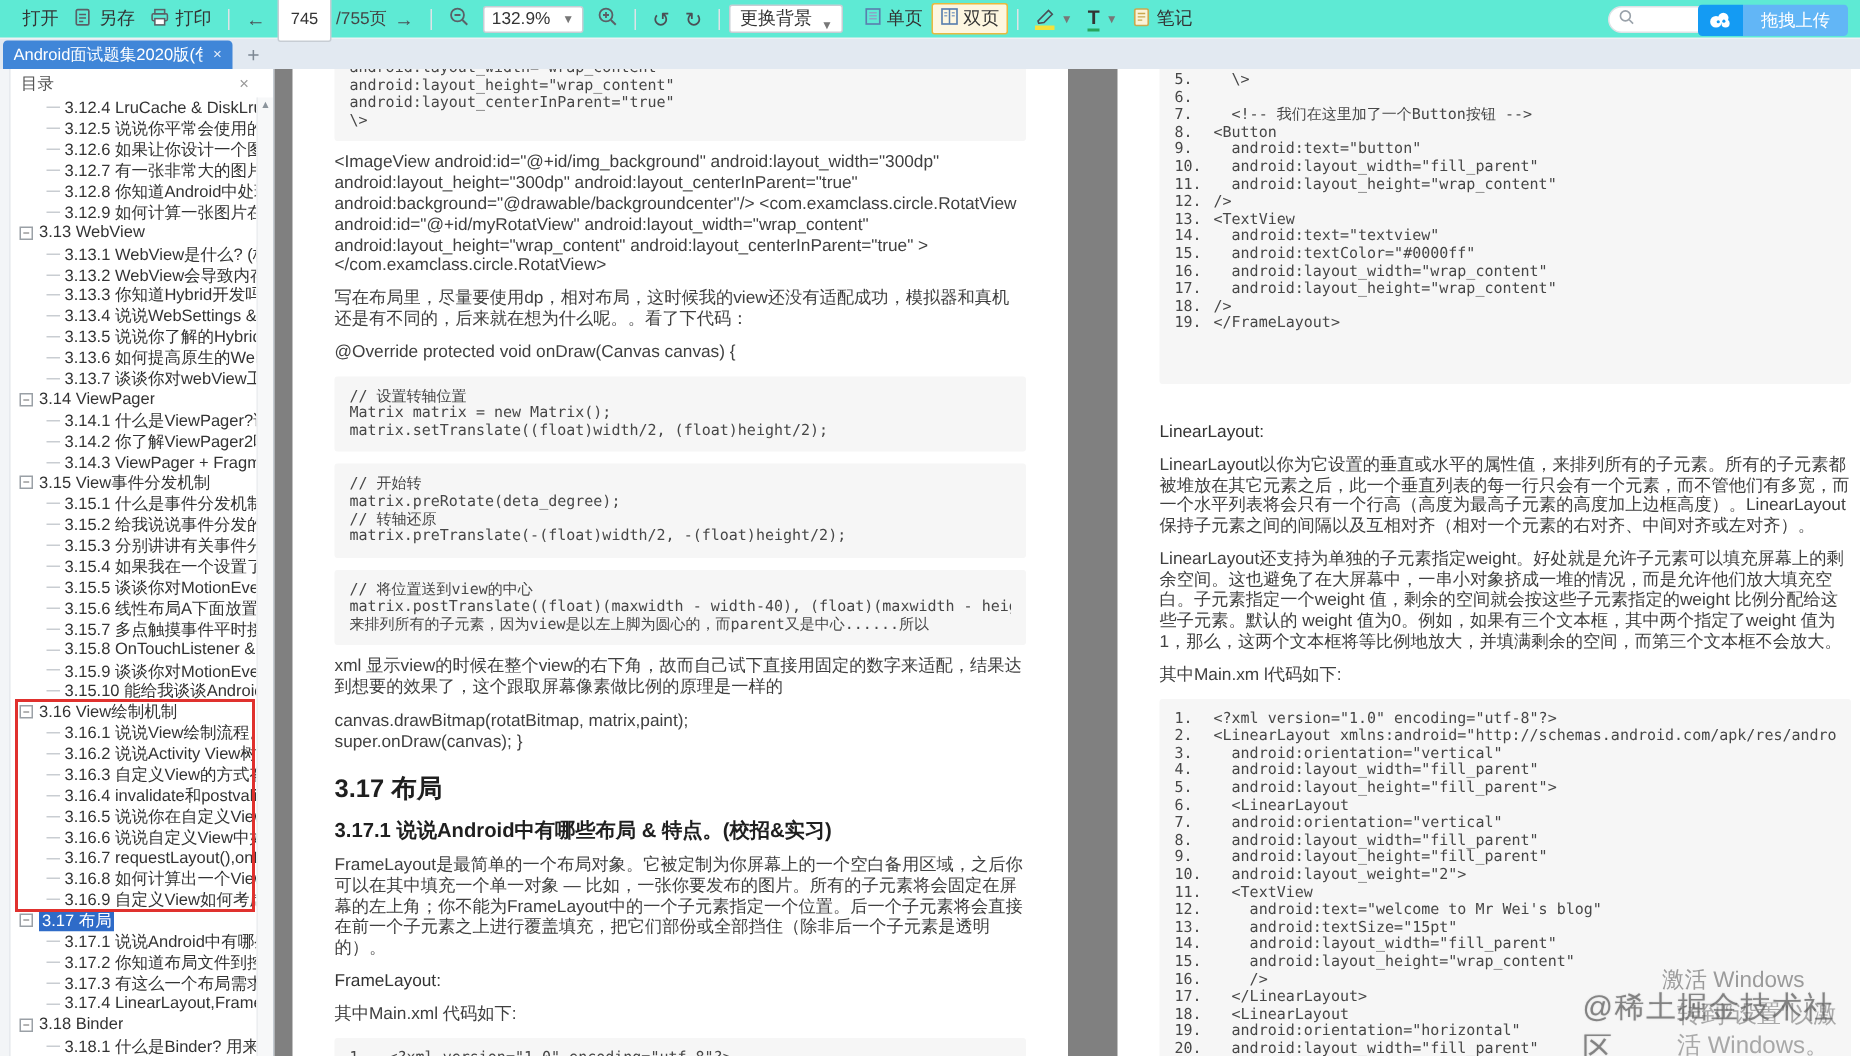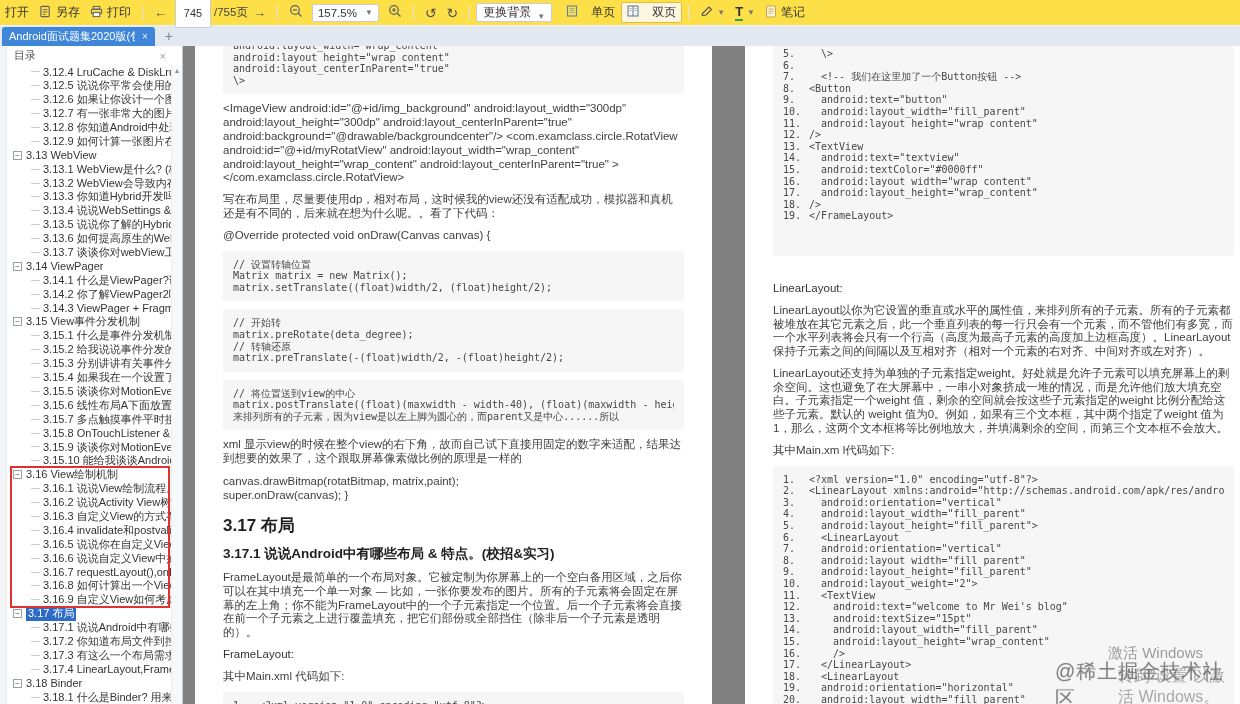--- a/index.html
+++ b/index.html
@@ -1,35 +1,35 @@
 <!DOCTYPE html>
 <html><head>
 <meta charset="utf-8">
 <style>
   * { box-sizing: border-box; }
   html,body { margin:0; padding:0; width:1240px; height:704px; overflow:hidden;
     font-family:"Liberation Sans","DejaVu Sans",sans-serif; }
   .app { width:1240px; height:704px; display:flex; flex-direction:column; background:#fff; }
 
   
-  .toolbar { height:26px; flex:0 0 26px; background:#fde047; display:flex; align-items:center;
-    padding:0 8px 0 0; font-size:12px; color:#333; border-bottom:1px solid #eef1f4; position:relative; }
+  .toolbar { height:26px; flex:0 0 26px; background:#5eead4; display:flex; align-items:center;
+    padding:0 8px 0 10px; font-size:12px; color:#333; border-bottom:1px solid #eef1f4; position:relative; }
   .tbtn { display:flex; align-items:center; gap:4px; padding:2px 5px; border-radius:3px; cursor:pointer; white-space:nowrap; }
   .sep { width:1px; height:14px; background:#dfe3e7; margin:0 6px; flex:0 0 1px; }
   .arrow-glyph { font-size:13px; color:#4a4f55; line-height:1; }
   .page-input { width:36px; height:30px; border:1px solid #c7cdd4; border-radius:2px; text-align:center;
     font-size:11px; color:#333; background:#fff; outline:none; margin:0 3px; }
   .page-total { color:#444; font-size:11.5px; }
   .zoom-box { border:1px solid #c7cdd4; border-radius:2px; background:#fff; height:18px;
     display:flex; align-items:center; gap:8px; padding:0 5px; margin:0 4px; font-size:11.5px; }
   .chev { font-size:8px; color:#777; }
   .undo-glyph { font-size:14px; color:#4a4f55; line-height:1; }
   .drop-btn { border:1px solid #c7cdd4; border-radius:2px; background:#fff; height:19px;
     display:flex; align-items:flex-end; gap:6px; padding:0 6px; }
-  .mode-btn { display:flex; align-items:center; gap:13px; padding:1px 5px; border:1px solid transparent; border-radius:2px; }
+  .mode-btn { display:flex; align-items:center; gap:3px; padding:1px 5px; border:1px solid transparent; border-radius:2px; }
   .mode-btn.selected { border:1px solid #e8b93f; background:#fdf6e0;text-align:center; }
   .hl-wrap { display:flex; flex-direction:column; align-items:center; line-height:1; }
   .hl-bar { width:13px; height:3px; background:#f4e23d; margin-top:1px; }
   .ul-T { font-weight:bold; font-size:13px; color:#333; border-bottom:2px solid #27a45c; line-height:1; padding-bottom:1px; }
   .right-area { margin-left:auto; position:relative; width:160px; height:22px; flex:0 0 160px; }
   .search-pill { position:absolute; left:0; top:2px; width:120px; height:18px; border:1px solid #dde2e6;
     border-radius:9px; background:#fff; display:flex; align-items:center; padding:0 6px; }
   .upload-btn { position:absolute; right:0; top:1px; height:21px; display:flex; border-radius:3px;
     overflow:hidden; z-index:2; cursor:pointer; }
   .upload-logo-seg { width:30px; background:#149bf3; display:flex; align-items:center; justify-content:center; }
@@ -130,21 +130,21 @@
       </div>
     <div class="sep"></div>
     <div class="tbtn">
       <span><svg width="14" height="14" viewBox="0 0 14 14">
             <circle cx="6" cy="6" r="4.3" fill="none" stroke="#5a6066" stroke-width="1.2"></circle>
             <path d="M9.3 9.3L12.5 12.5" stroke="#5a6066" stroke-width="1.3"></path>
             <path d="M4 6h4" stroke="#5a6066" stroke-width="1.2"></path>
           </svg></span>
     </div>
     <div class="zoom-box">
-      <span>157.5%</span>
+      <span>132.9%</span>
       <span class="chev">▼</span>
     </div>
     <div class="tbtn">
       <span><svg width="14" height="14" viewBox="0 0 14 14">
             <circle cx="6" cy="6" r="4.3" fill="none" stroke="#5a6066" stroke-width="1.2"></circle>
             <path d="M9.3 9.3L12.5 12.5" stroke="#5a6066" stroke-width="1.3"></path>
             <path d="M4 6h4M6 4v4" stroke="#5a6066" stroke-width="1.2"></path>
           </svg></span>
     </div>
     <div class="sep"></div>
@@ -190,20 +190,40 @@
       <span class="chev">▼</span>
     </div>
     <div class="tbtn">
       <span><svg width="12" height="13" viewBox="0 0 12 13">
             <rect x="1.5" y="1" width="9" height="11" rx="1" fill="#fbf3d9" stroke="#c9a94e" stroke-width="1.1"></rect>
             <path d="M3.5 4h5M3.5 6.2h5M3.5 8.4h3" stroke="#c9a94e" stroke-width="0.9"></path>
           </svg></span>
       <span>笔记</span>
     </div>
 
+    <div class="right-area">
+      <div class="search-pill">
+        <span><svg width="11" height="11" viewBox="0 0 12 12">
+              <circle cx="5" cy="5" r="3.6" fill="none" stroke="#9aa2aa" stroke-width="1.2"></circle>
+              <path d="M7.8 7.8L10.6 10.6" stroke="#9aa2aa" stroke-width="1.2"></path>
+            </svg></span>
+      </div>
+      <div class="upload-btn">
+        <span class="upload-logo-seg">
+          <svg width="18" height="14" viewBox="0 0 24 18">
+              <circle cx="8" cy="11" r="5.2" fill="#fff"></circle>
+              <circle cx="14.5" cy="7.5" r="4.6" fill="#fff"></circle>
+              <circle cx="16.5" cy="12.5" r="3.6" fill="#fff"></circle>
+              <circle cx="10" cy="11" r="1.4" fill="#149bf3"></circle>
+              <circle cx="15" cy="10.5" r="1.4" fill="#149bf3"></circle>
+            </svg>
+        </span>
+        <span class="upload-text-seg">拖拽上传</span>
+      </div>
+    </div>
   </div>
 
   <div class="tabbar">
     <div class="tab">
       <span class="tab-label">Android面试题集2020版(包含</span>
       <span class="tab-close">×</span>
     </div>
     <div class="newtab">+</div>
   </div>
 

